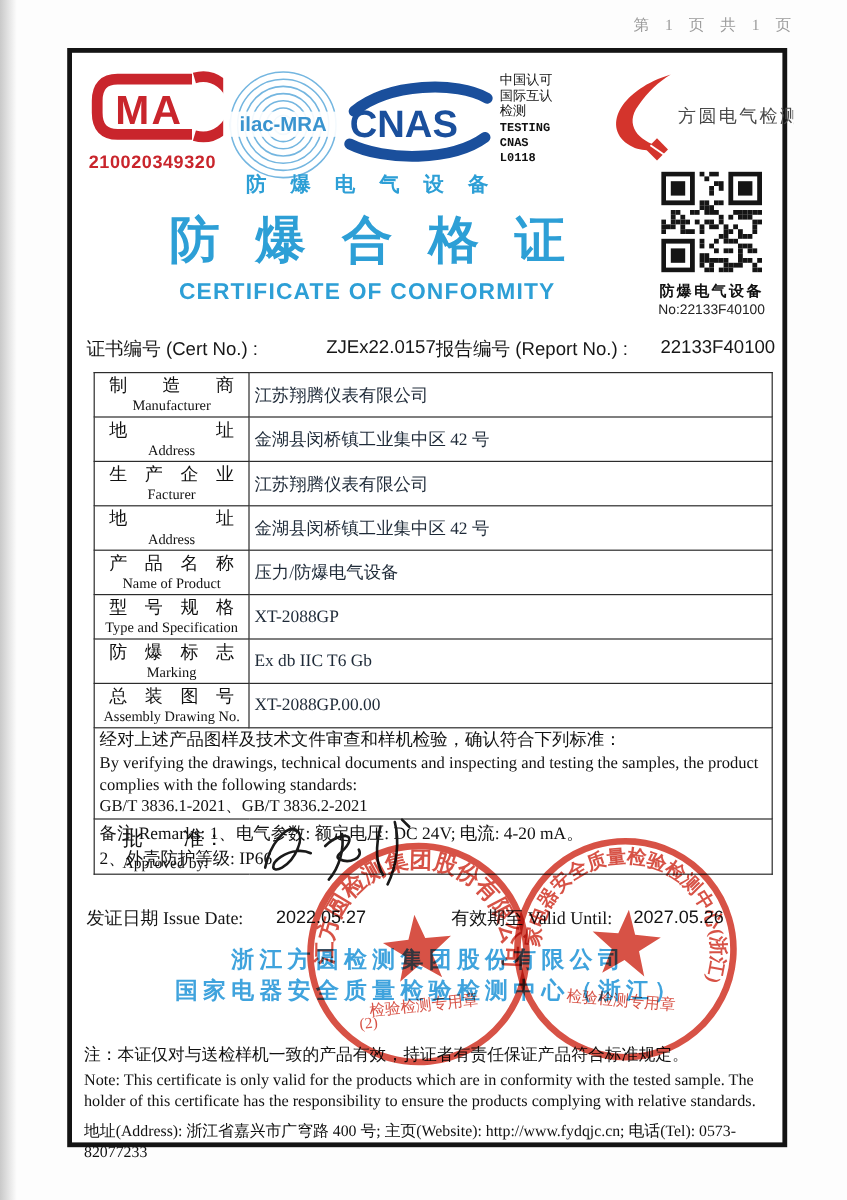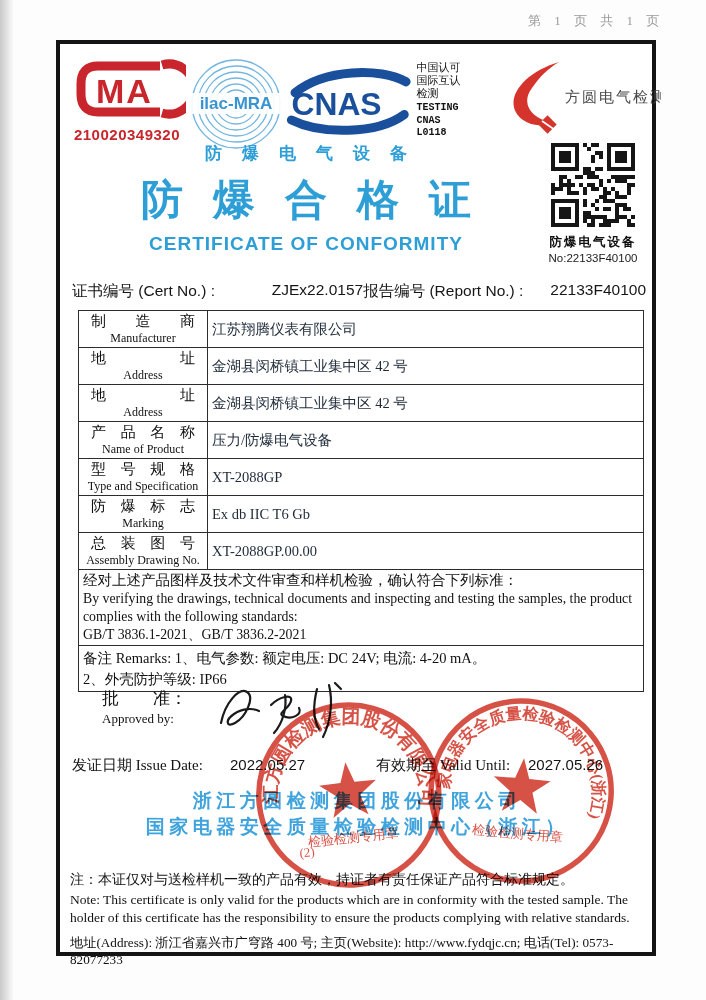--- a/index.html
+++ b/index.html
@@ -303,20 +303,27 @@
       </tr>
       <tr class="r">
         <td class="lab">
               <span class="lab-cn">地址</span>
               <span class="lab-en">Address</span>
             </td>
         <td class="val">金湖县闵桥镇工业集中区 42 号</td>
       </tr>
       <tr class="r">
         <td class="lab">
+              <span class="lab-cn">生产企业</span>
+              <span class="lab-en">Facturer</span>
+            </td>
+        <td class="val">江苏翔腾仪表有限公司</td>
+      </tr>
+      <tr class="r">
+        <td class="lab">
               <span class="lab-cn">地址</span>
               <span class="lab-en">Address</span>
             </td>
         <td class="val">金湖县闵桥镇工业集中区 42 号</td>
       </tr>
       <tr class="r">
         <td class="lab">
               <span class="lab-cn">产品名称</span>
               <span class="lab-en">Name of Product</span>
             </td>

